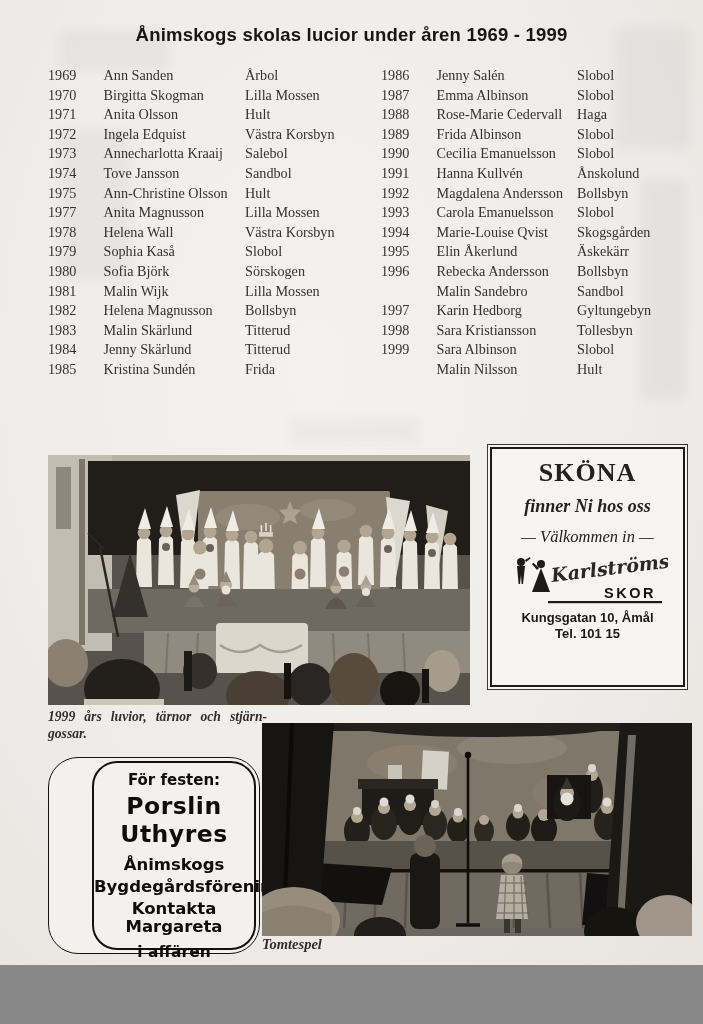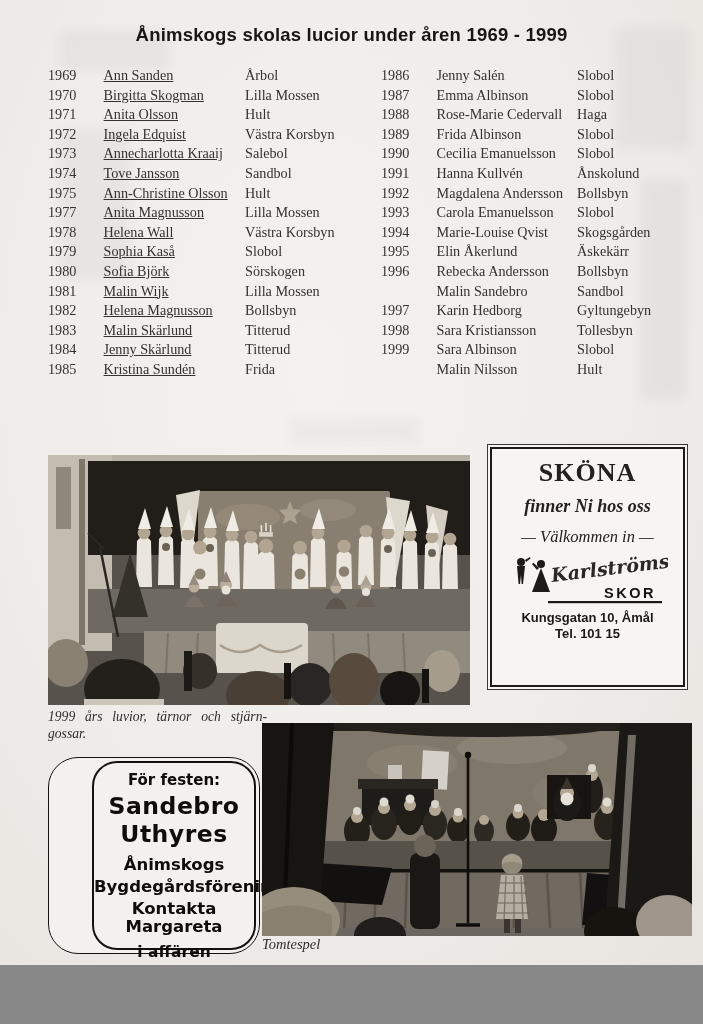--- a/index.html
+++ b/index.html
@@ -20,29 +20,29 @@
     font-family:"Liberation Sans", sans-serif;font-weight:bold;font-size:18.5px;
     letter-spacing:.2px;color:#181614;
   }
 
   .col{position:absolute;top:66px;font-size:14.2px;line-height:19.6px;color:#34312e;}
   .col-left{left:48px;}
   .col-right{left:381px;}
   .row{white-space:nowrap;}
   .row span{display:inline-block;vertical-align:top;}
   .yr{width:52px;}
-  .col-left .nm{width:138px;text-decoration:underline;}
+  .col-left .nm{width:138px;}
   .col-right .nm{width:137px;}
 
   .photo{position:absolute;line-height:0;}
   .photo1{left:48px;top:455px;}
   .photo2{left:262px;top:723px;}
   .photo svg{display:block;}
 
-  .caption{position:absolute;font-style:italic;color:#302d2a;}
+  .caption{position:absolute;font-style:italic;color:#302d2a;font-weight:bold;}
   .cap1{left:48px;top:709px;width:219px;font-size:13.6px;line-height:16.5px;}
   .cap-line.j{text-align:justify;text-align-last:justify;}
   .cap2{left:262px;top:936px;font-size:14.5px;}
 
   
   .skor-ad{
     position:absolute;left:487px;top:444px;width:201px;height:246px;
     background:#f7f5f2;border:1px solid #3a3734;padding:2px;box-sizing:border-box;
   }
   .skor-ad .inner{
@@ -463,21 +463,21 @@
   </div>
 
   <div class="caption cap1">
     <div class="cap-line j">1999 års luvior, tärnor och stjärn-</div>
     <div class="cap-line">gossar.</div>
   </div>
 
   <div class="porslin-ad">
     <div class="inner">
       <div class="p-head">För festen:</div>
-      <div class="p-title">Sandebro Uthyres</div>
+      <div class="p-title">Porslin Uthyres</div>
       <div class="p-line first">Ånimskogs</div>
       <div class="p-line">Bygdegårdsförening</div>
       <div class="p-line">Kontakta Margareta</div>
       <div class="p-line sm">i affären</div>
       <div class="p-tel">Tel: 0532 - 250 23.</div>
     </div>
   </div>
 
   <div class="photo photo2">
     <svg viewBox="0 0 430 213" width="430" height="213" aria-hidden="true">

